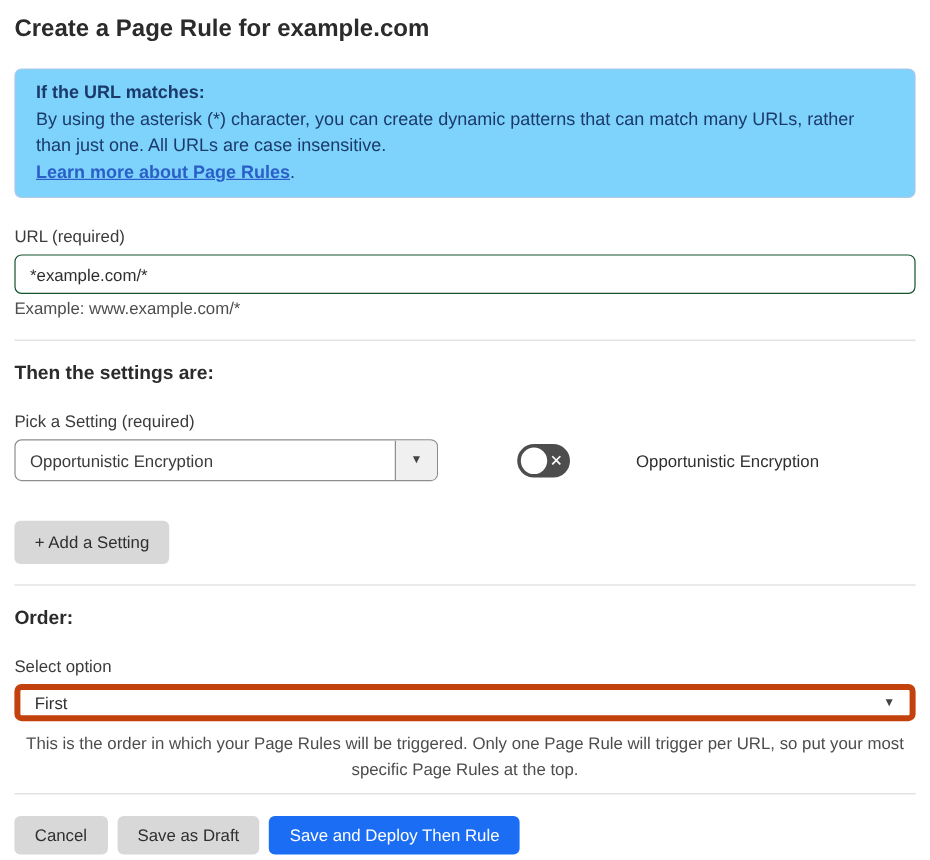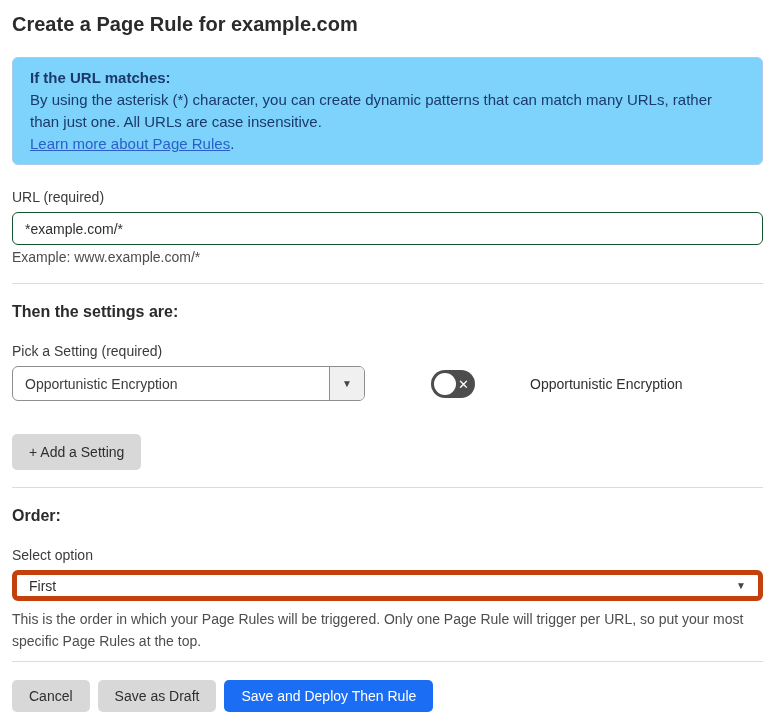--- a/index.html
+++ b/index.html
@@ -29,20 +29,21 @@
     font-size: 15px;
     line-height: 22px;
     color: #1b3a6b;
     margin-bottom: 25px;
   }
   .info-box .info-heading { font-weight: 700; }
   .info-box a {
     color: #2b5fc7;
     text-decoration: underline;
     cursor: pointer;
+    font-weight: bold;
   }
 
   .field-label {
     font-size: 14px;
     line-height: 14px;
     color: #3b3b3b;
     margin-bottom: 8px;
   }
 
   .text-input {
@@ -186,20 +187,21 @@
   }
   .order-select .select-arrow {
     font-size: 10px;
     color: #444;
   }
 
   .order-helper {
     font-size: 14px;
     line-height: 22px;
     color: #4d4d4d;
+    text-align: center;
   }
 
   .footer-actions {
     display: flex;
     align-items: center;
     gap: 8px;
   }
 </style>
 </head>
 <body>

